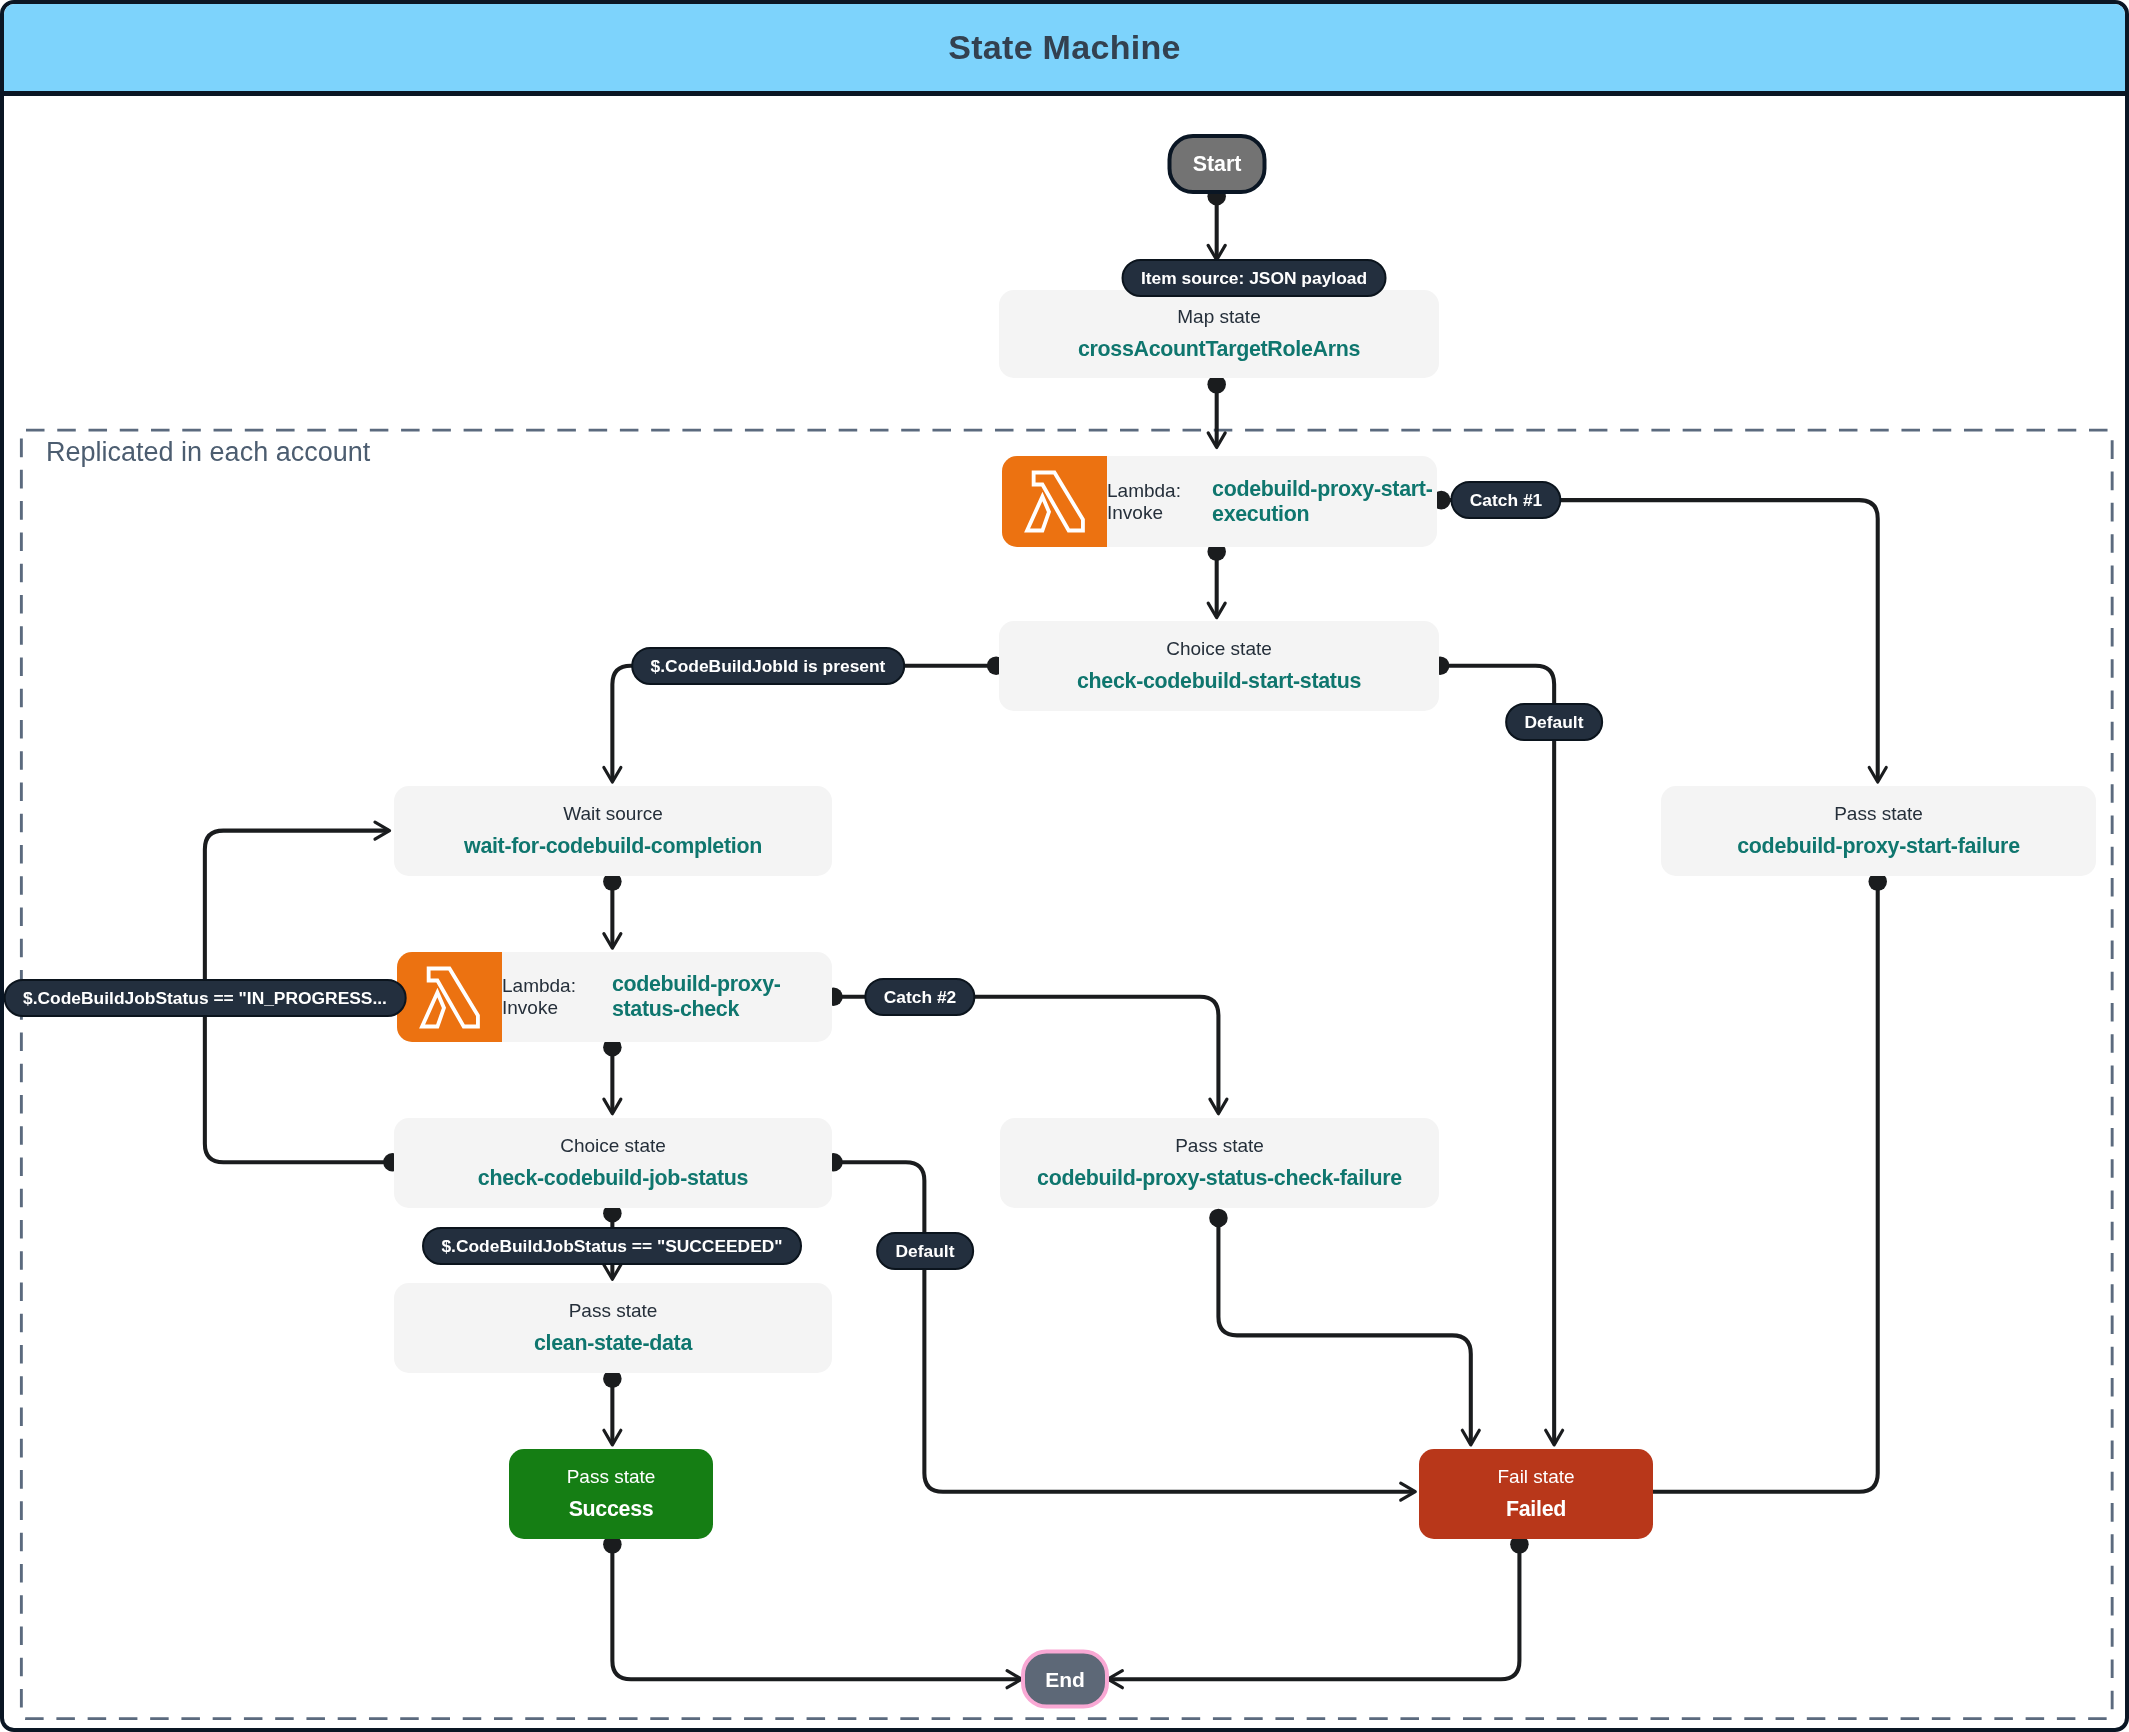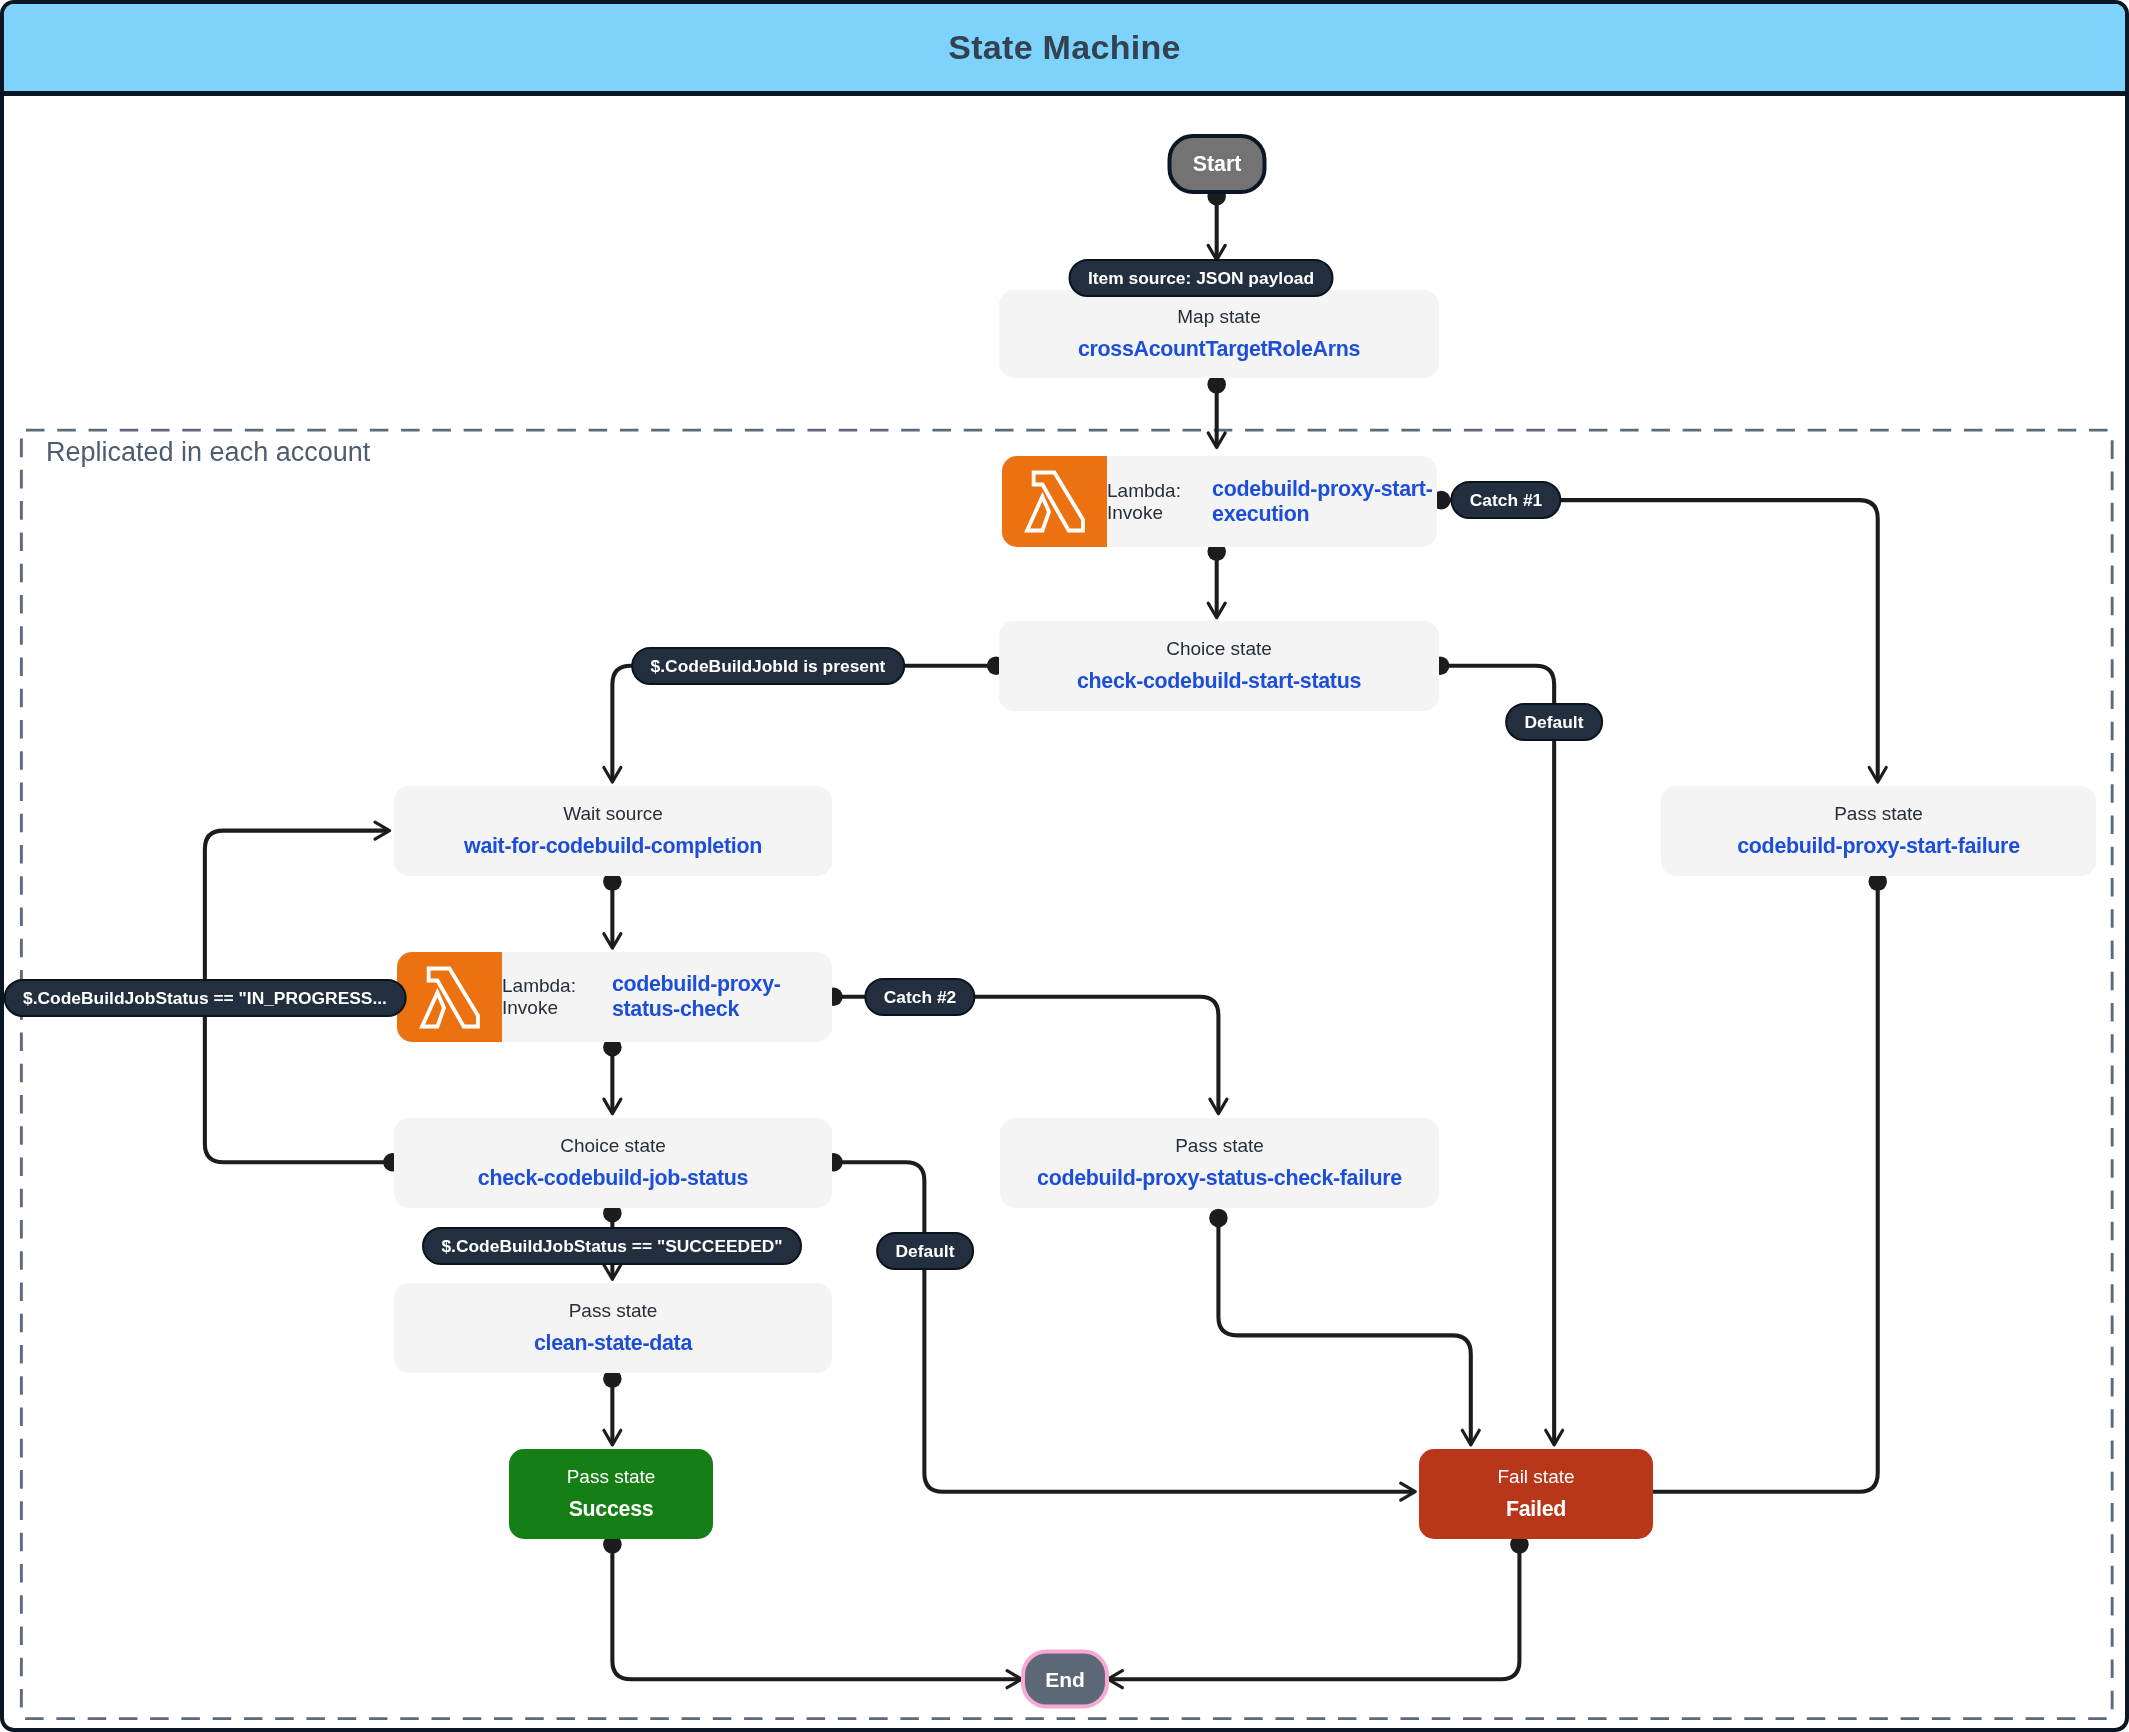--- a/index.html
+++ b/index.html
@@ -28,21 +28,21 @@
     position:absolute;left:42px;top:433px;
     font-size:27px;color:#4C5D70;font-weight:500;z-index:2;
   }
   .state{
     position:absolute;z-index:2;
     background:#F4F4F4;border-radius:15px;
     display:flex;flex-direction:column;align-items:center;justify-content:center;
     gap:9.3px;
   }
   .state .stline1{font-size:19px;color:#252f3a;}
-  .state .stline2{font-size:21.4px;font-weight:700;color:#1d4ed8;letter-spacing:-0.3px;}
+  .state .stline2{font-size:21.4px;font-weight:700;color:#0f766e;letter-spacing:-0.3px;}
   .state.lambda{flex-direction:row;gap:0;align-items:stretch;justify-content:flex-start;}
   .licon{
     width:105px;flex:0 0 105px;background:#EC7211;
     border-radius:15px 0 0 15px;
     display:flex;align-items:center;justify-content:center;
   }
   .ltext{
     flex:1;display:flex;flex-direction:row;align-items:center;justify-content:center;gap:9.3px;
   }
   .state.green{background:#157E14;}
@@ -205,21 +205,21 @@
   <div class="state green" style="left:505px;top:1445px;width:204px;height:90px;">
     <div class="stline1">Pass state</div>
     <div class="stline2">Success</div>
   </div>
 
   <div class="state red" style="left:1415px;top:1445px;width:234px;height:90px;">
     <div class="stline1">Fail state</div>
     <div class="stline2">Failed</div>
   </div>
 
-  <div class="pill" style="left:1197px;top:274px;">Item source: JSON payload</div>
+  <div class="pill" style="left:1250px;top:274px;">Item source: JSON payload</div>
   <div class="pill" style="left:1502px;top:496px;">Catch #1</div>
   <div class="pill" style="left:764px;top:662px;">$.CodeBuildJobId is present</div>
   <div class="pill" style="left:1550px;top:718px;">Default</div>
   <div class="pill" style="left:201px;top:994px;">$.CodeBuildJobStatus == "IN_PROGRESS...</div>
   <div class="pill" style="left:916px;top:993px;">Catch #2</div>
   <div class="pill" style="left:608px;top:1242px;">$.CodeBuildJobStatus == "SUCCEEDED"</div>
   <div class="pill" style="left:921px;top:1247px;">Default</div>
 
 </div>
 

